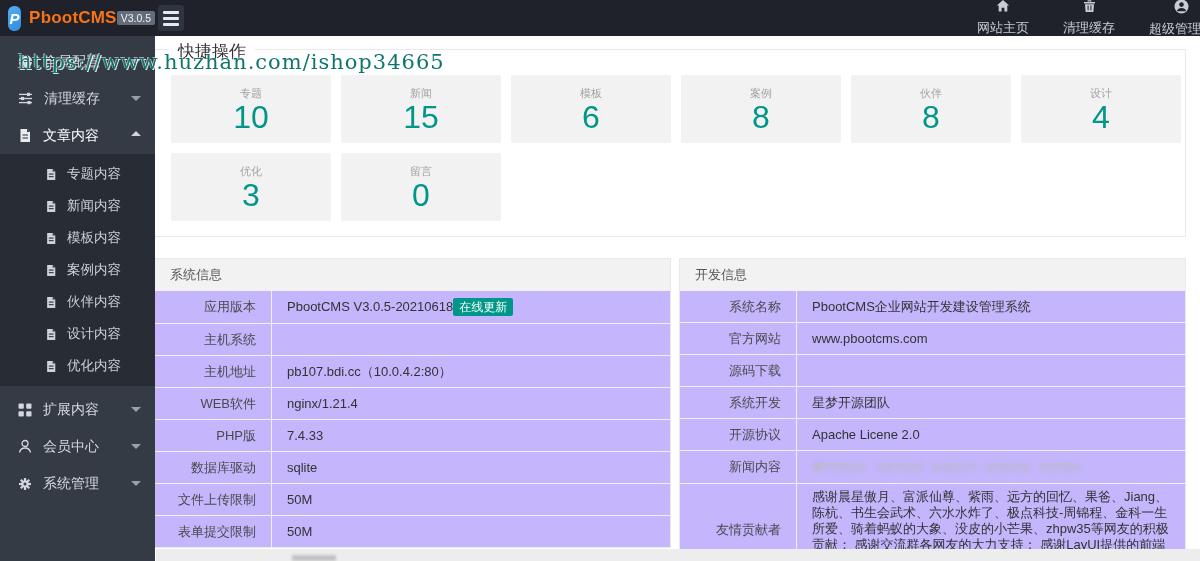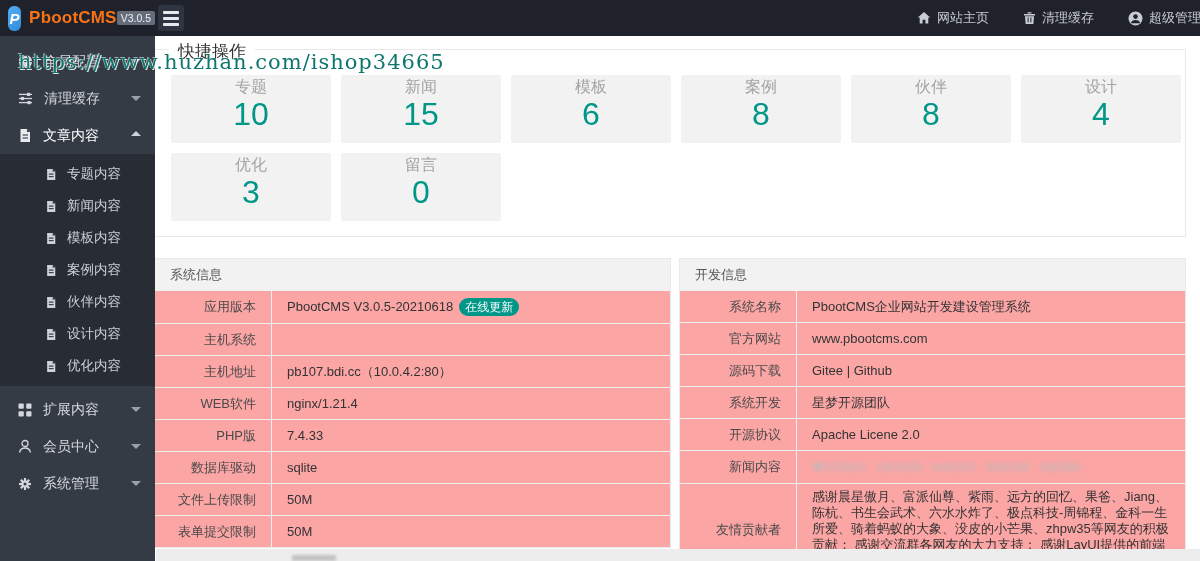--- a/index.html
+++ b/index.html
@@ -17,21 +17,21 @@
     background:linear-gradient(135deg,#56aef0,#2f8bdd);
     color:#fff; font-weight:bold; font-size:15px; display:flex; align-items:center; justify-content:center;
     font-style:italic; }
   .brand { color:#f97316; font-size:17px; font-weight:bold; margin-left:8px; letter-spacing:.2px; }
   .ver-badge { background:#656d7b; color:#f0f2f5; font-size:10.5px;
     padding:1px 4px; border-radius:2px;text-align:center; }
   .hamburger { width:26px; height:26px; background:#2e3440; border-radius:3px; margin-left:3px;
     display:flex; flex-direction:column; justify-content:center; gap:3px; padding:0 5px; cursor:pointer; }
   .hamburger span { display:block; height:3px; background:#e6e9ee; border-radius:1px; }
   .topbar-right { margin-left:auto; margin-right:-14px; display:flex; align-items:center; gap:34px; }
-  .top-link { display:flex; align-items:center; gap:6px; color:#c8ccd4; font-size:13px; cursor:pointer; white-space:nowrap; }
+  .top-link { display:flex; align-items:center; gap:6px; color:#c8ccd4; font-size:13px; cursor:pointer; white-space:nowrap;flex-direction:column; }
   .top-link svg { flex:0 0 auto; }
   
   .sidebar { position:absolute; left:0; top:36px; width:155px; height:525px; background:#353b45; z-index:10; }
   .side-list { list-style:none; padding-top:7px; }
   .side-item { position:relative; height:37px; display:flex; align-items:center; padding-left:18px;
     color:#d4d8de; font-size:14px; cursor:pointer; }
   .side-item .lbl { margin-left:11px; }
   .side-item.active { color:#fff; }
   .caret { position:absolute; right:14px; top:16px; width:0; height:0;
     border-left:5px solid transparent; border-right:5px solid transparent; }
@@ -43,35 +43,35 @@
   .sub-item .lbl { margin-left:10px; }
   .icon { display:inline-flex; color:inherit; }
   
   .content { position:absolute; left:141px; top:36px; width:1045px; height:525px; background:#fff; }
   .scroll-strip { position:absolute; left:0; top:0; width:5px; height:525px; background:#f3f3f3; border-right:1px solid #e8e8e8; }
   .panel { position:relative; margin:13px 0 0 13px; border:1px solid #e9e9e9; padding:25px 0 15px 16px; }
   .panel-legend { position:absolute; top:-10px; left:14px; background:#fff; padding:0 9px;
     font-size:17px; color:#333; }
   .cards { display:flex; flex-wrap:wrap; gap:10px; width:1016px; }
   .stat-card { width:160px; height:68px; background:#f2f2f2; border-radius:2px; text-align:center; cursor:pointer; }
-  .stat-label { font-size:16px; color:#a3a3a3; margin-top:2px; }
+  .stat-label { font-size:11px; color:#a3a3a3; margin-top:11px; }
   .stat-value { font-size:32px; color:#009688; line-height:30px; margin-top:1px; }
   
   .tables-row { display:flex; gap:8px; margin:21px 0 0 13px; align-items:flex-start; }
-  .info-table { border:1px solid #e9e9e9; font-size:13px; color:#333; background:#fca5a5; }
+  .info-table { border:1px solid #e9e9e9; font-size:13px; color:#333; background:#c4b5fd; }
   .info-table.left { width:517px; flex:0 0 517px; }
   .info-table.right { flex:1; }
   .t-head { background:#f2f2f2; color:#565656; padding:7px 15px; line-height:17px; }
   .t-row { display:flex; border-top:1px solid #f0f0f0; }
   .t-label { flex:0 0 117px; text-align:right; padding:7px 15px 7px 0; line-height:17px; color:#4a4a4a;
     border-right:1px solid #f0f0f0; }
   .t-value { flex:1; padding:7px 15px; line-height:17px; }
   .t-value.link { color:#333; cursor:pointer; }
   .badge { display:inline-block; background:#009688; color:#fff; font-size:12px; line-height:16px;
-    padding:1px 6px; border-radius:9px; margin-left:6px; cursor:pointer; }
+    padding:1px 6px; border-radius:2px; cursor:pointer; }
   .t-row.tall .t-label { display:flex; align-items:center; justify-content:flex-end; }
   .t-value.multi { padding:5px 15px; line-height:16px; }
   .blur-group { color:#b9b9b9; filter:blur(2px); letter-spacing:-1px; margin-right:10px; font-size:11px; }
   
   .footer-strip { position:absolute; left:156px; top:549px; width:1044px; height:12px; background:#ededed; z-index:15; }
   .footer-sliver { position:absolute; left:136px; top:6px; width:44px; height:6px; background:#a0a0a0;
     filter:blur(1.5px); opacity:.55; }
   
   .watermark { position:absolute; left:18px; top:50px; z-index:40; pointer-events:none;
     font-family:"DejaVu Serif","Liberation Serif",serif; font-size:21px; letter-spacing:1px;
@@ -363,21 +363,20 @@
       <div class="t-row">
         <div class="t-label">系统名称</div>
         <div class="t-value">PbootCMS企业网站开发建设管理系统</div>
       </div>
       <div class="t-row">
         <div class="t-label">官方网站</div>
         <div class="t-value link">www.pbootcms.com</div>
       </div>
       <div class="t-row">
         <div class="t-label">源码下载</div>
-        <div class="t-value link">Gitee | Github</div>
       </div>
       <div class="t-row">
         <div class="t-label">系统开发</div>
         <div class="t-value">星梦开源团队</div>
       </div>
       <div class="t-row">
         <div class="t-label">开源协议</div>
         <div class="t-value">Apache Licene 2.0</div>
       </div>
       <div class="t-row">

